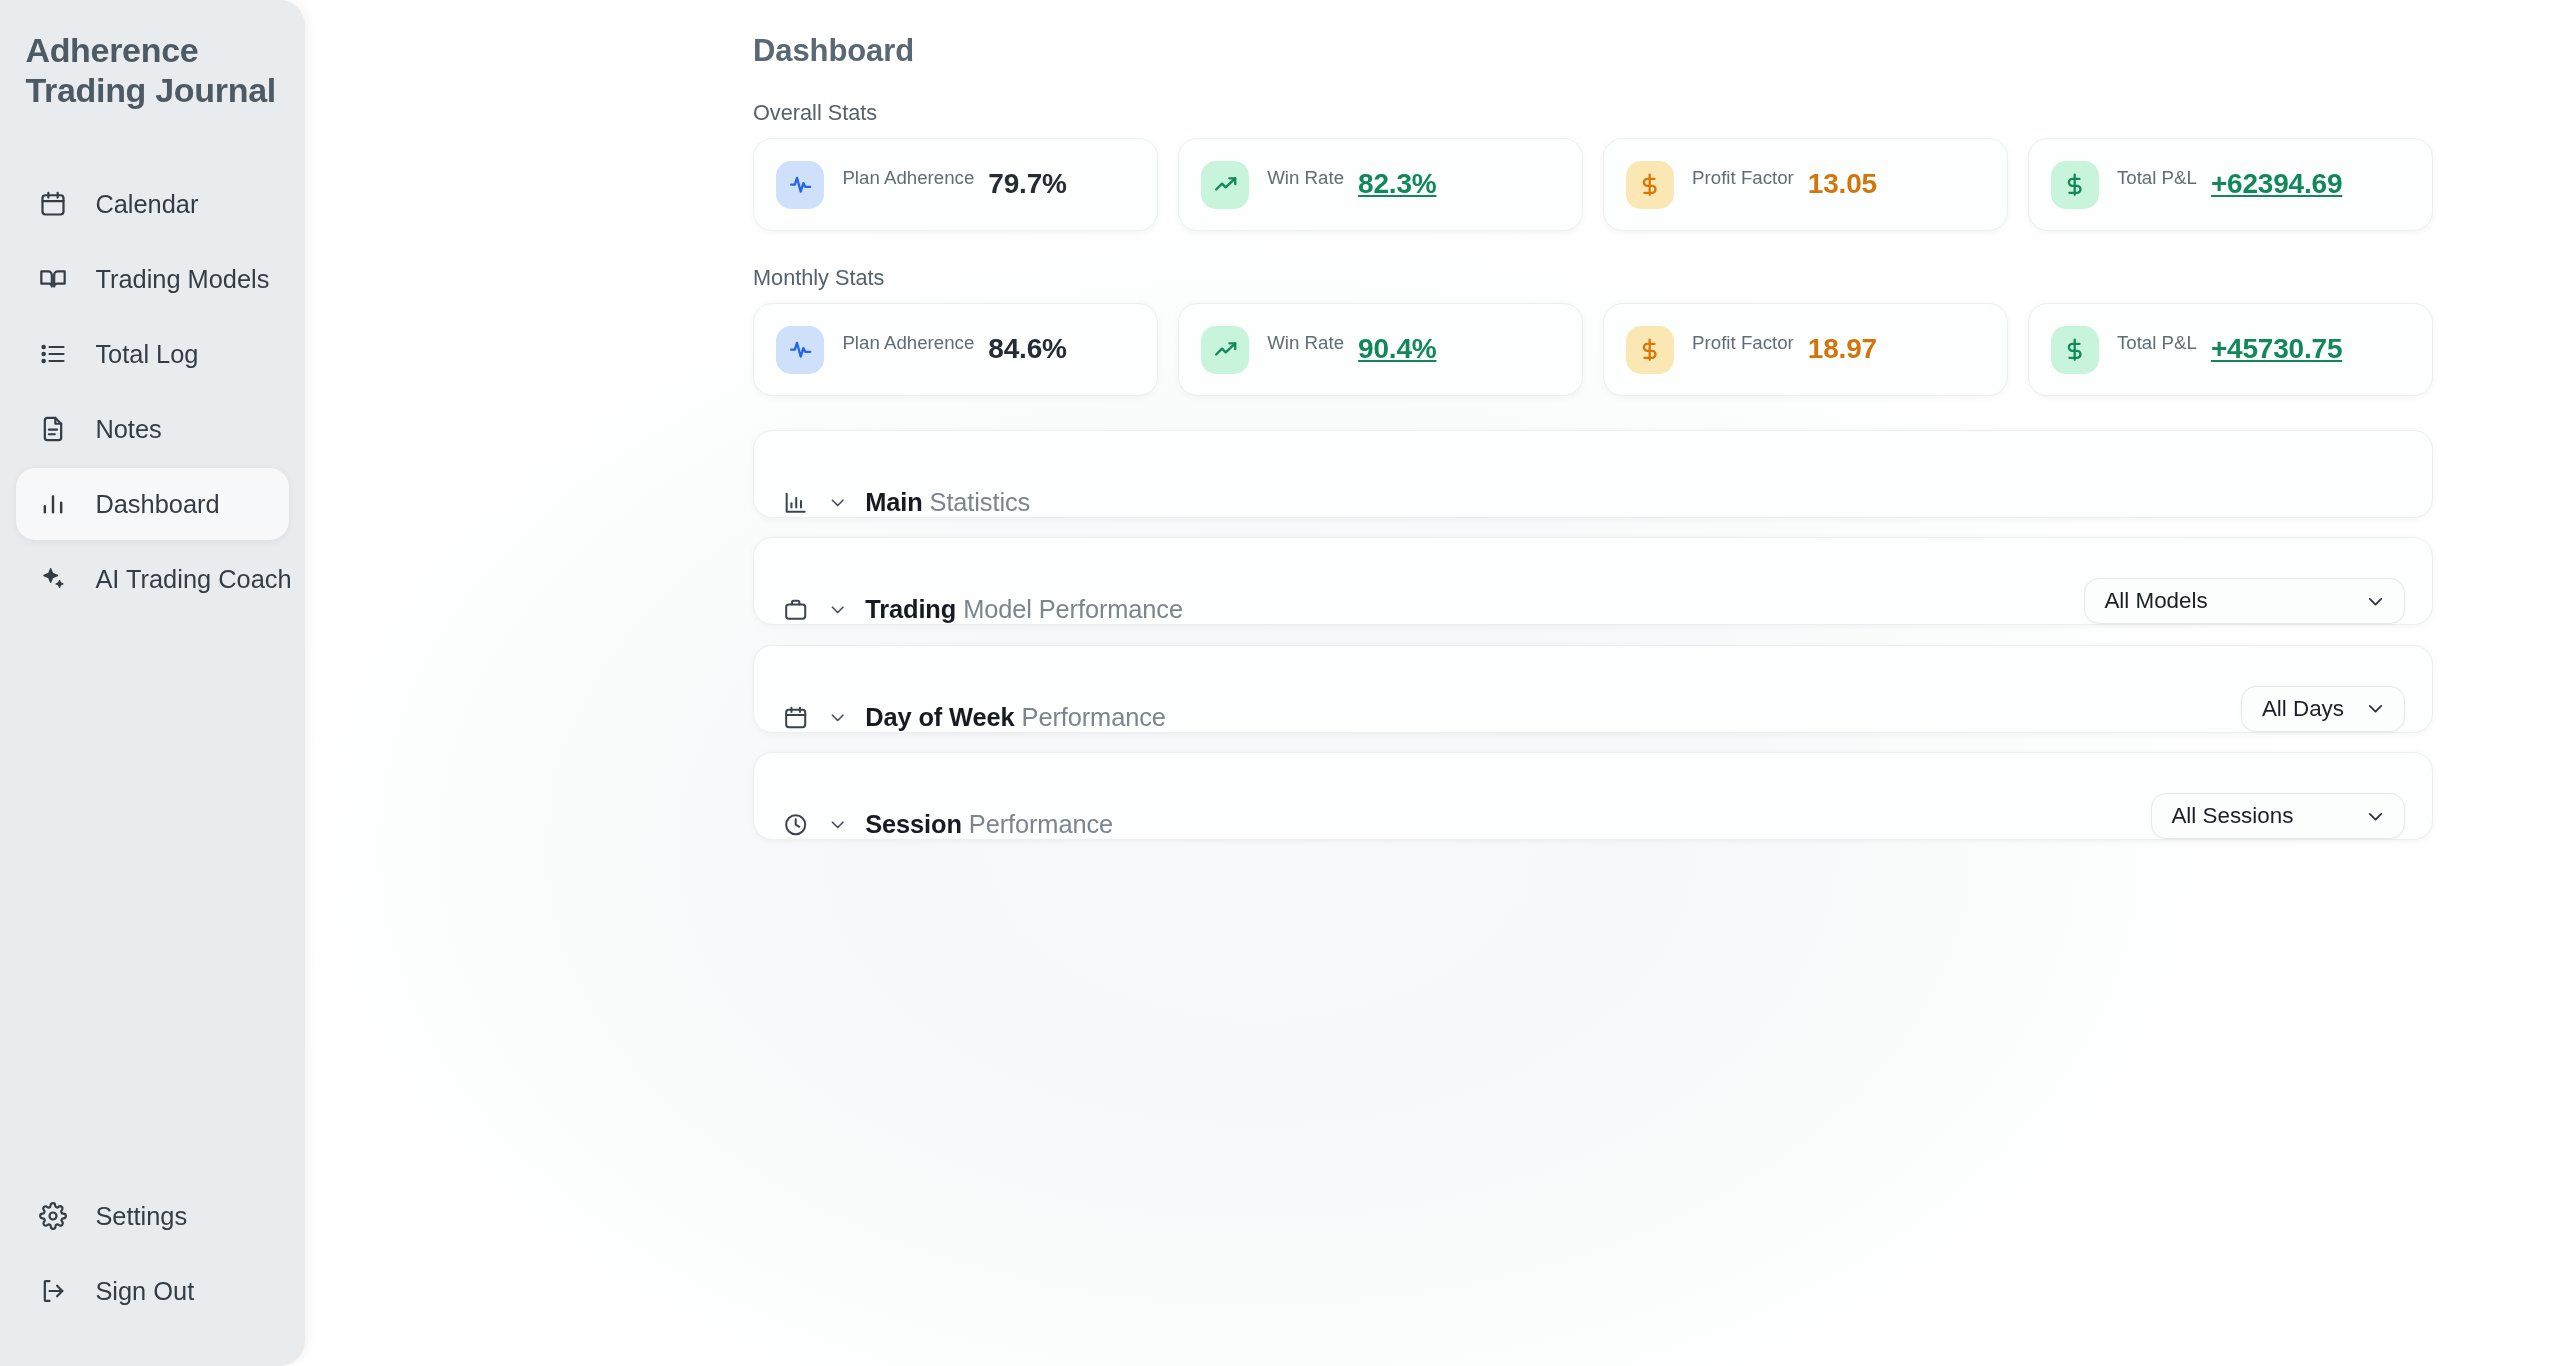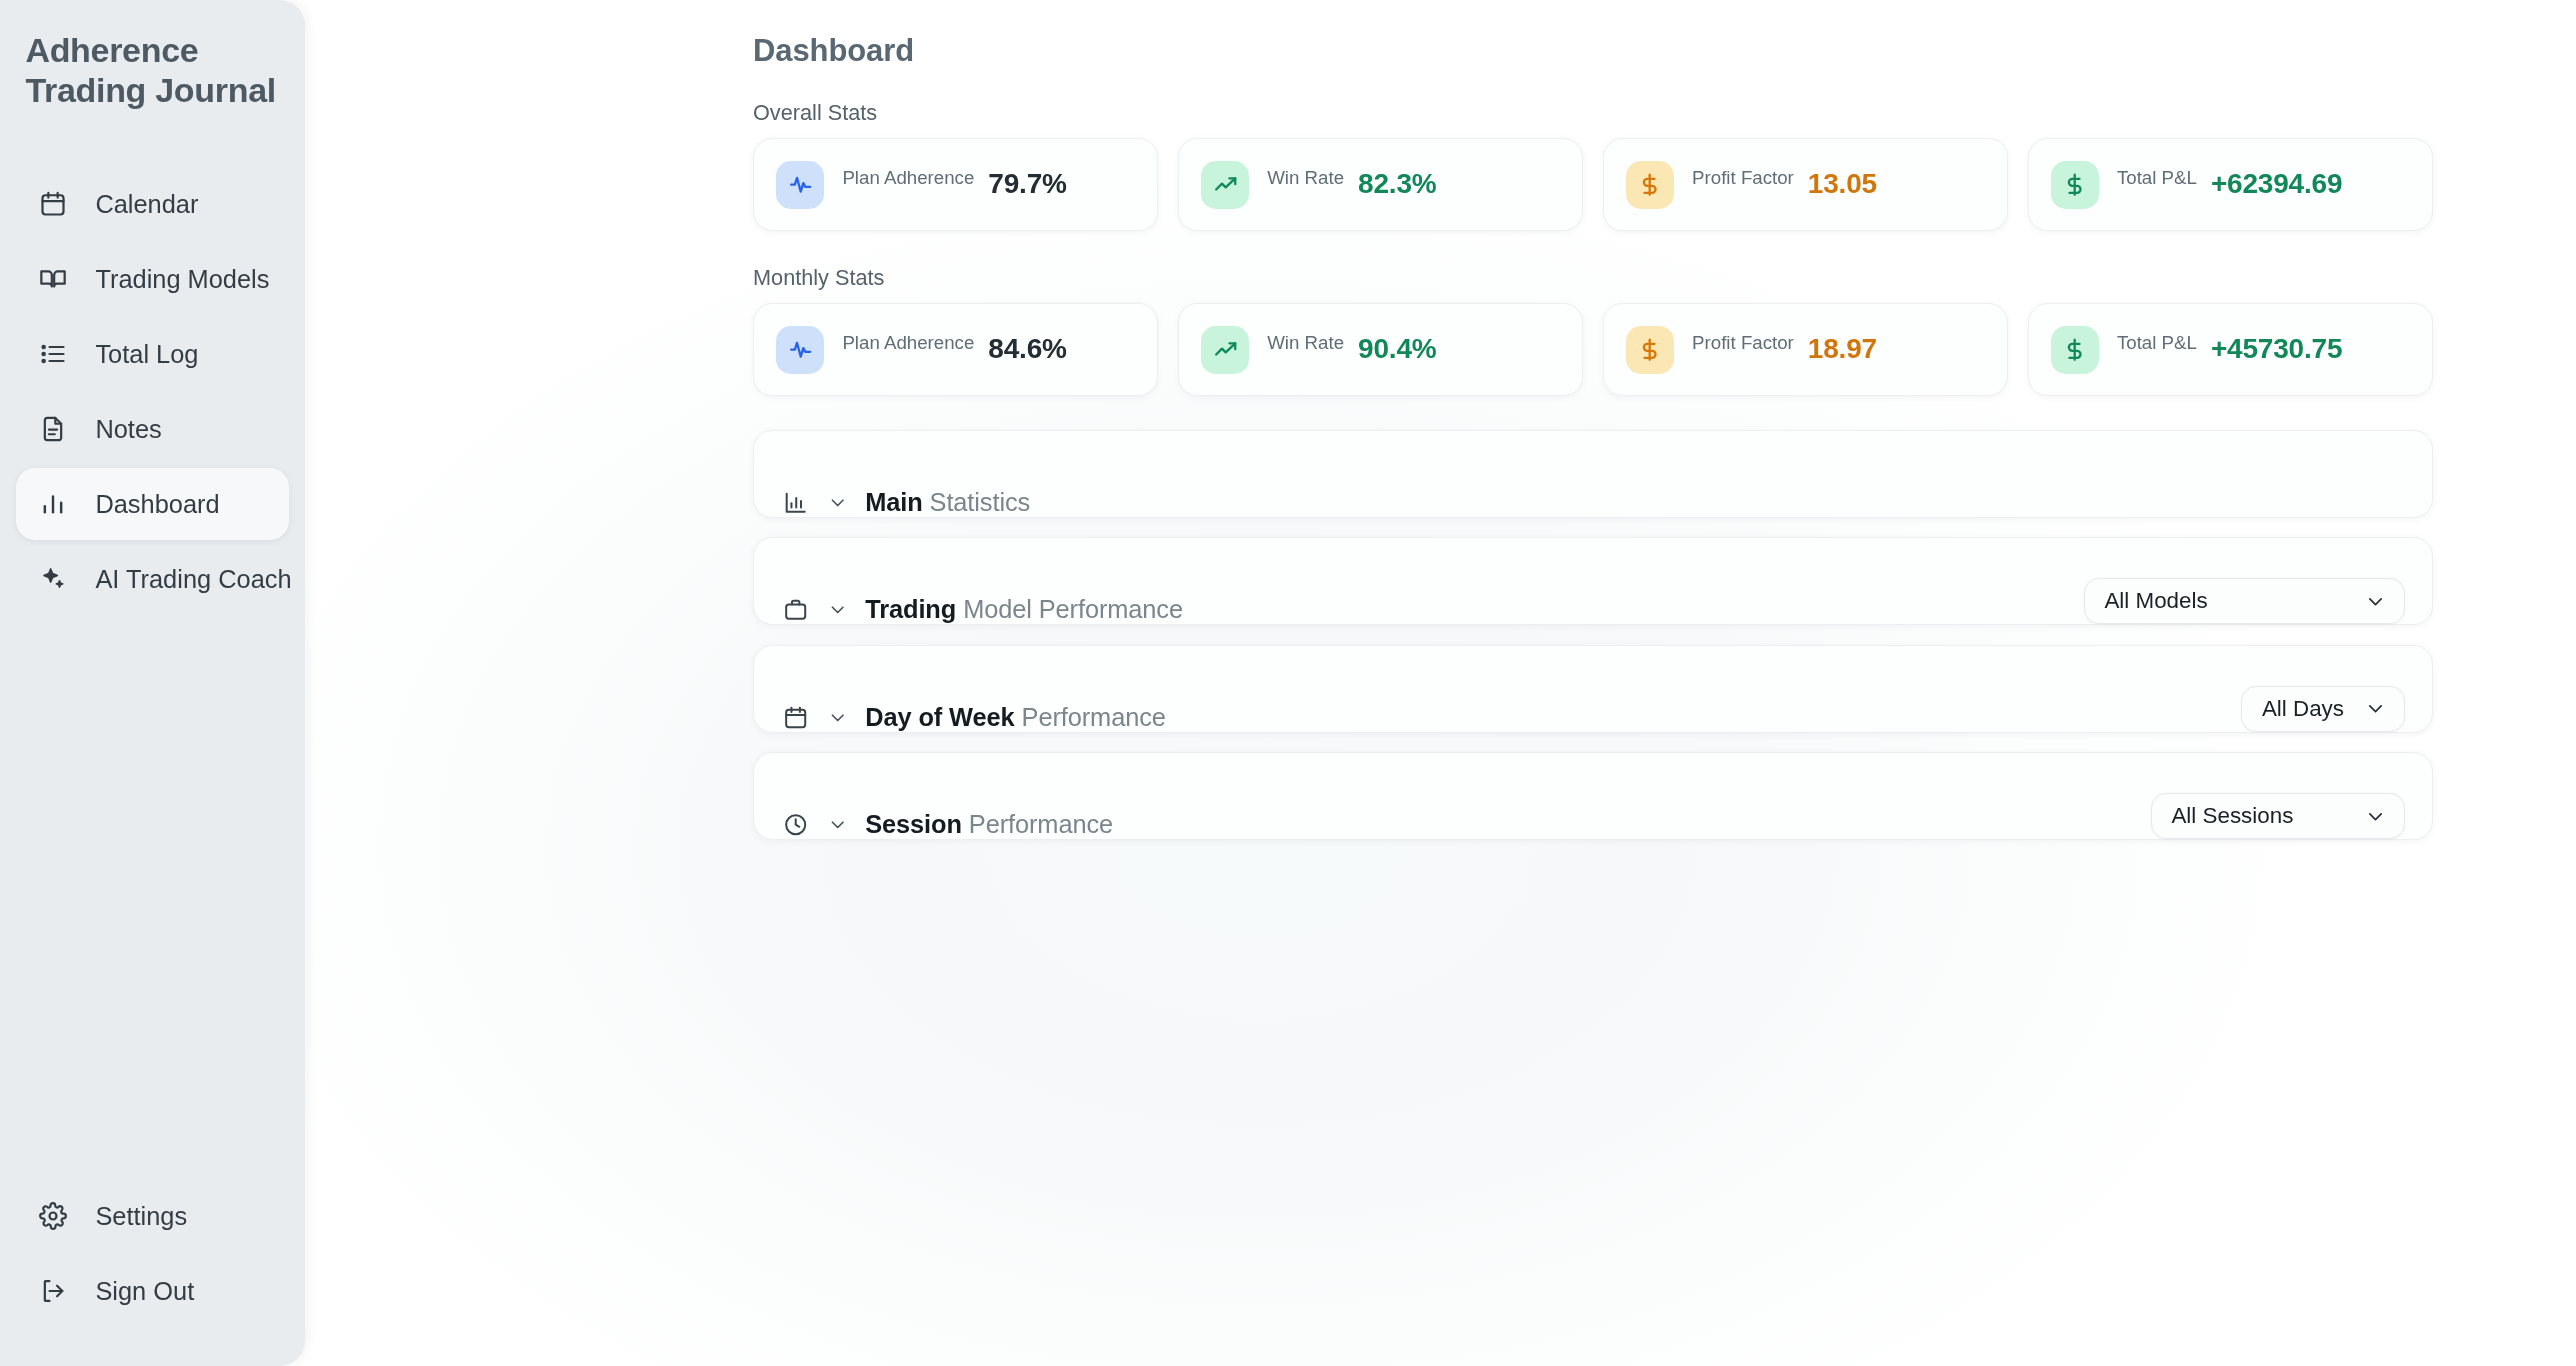--- a/index.html
+++ b/index.html
@@ -170,21 +170,21 @@
     white-space: nowrap;
   }
   .stat-value {
     font-size: 28px;
     font-weight: 600;
     line-height: 1.15;
     white-space: nowrap;
     letter-spacing: -0.2px;
   }
   .v-neutral { color: #262c33; }
-  .v-green   { color: #12875a; }
+  .v-green   { color: #12875a; text-decoration: underline; }
   .v-amber   { color: #d2760b; }
 
   
   .panels {
     margin-top: 34px;
     display: flex;
     flex-direction: column;
     gap: 19.4px;
   }
 

